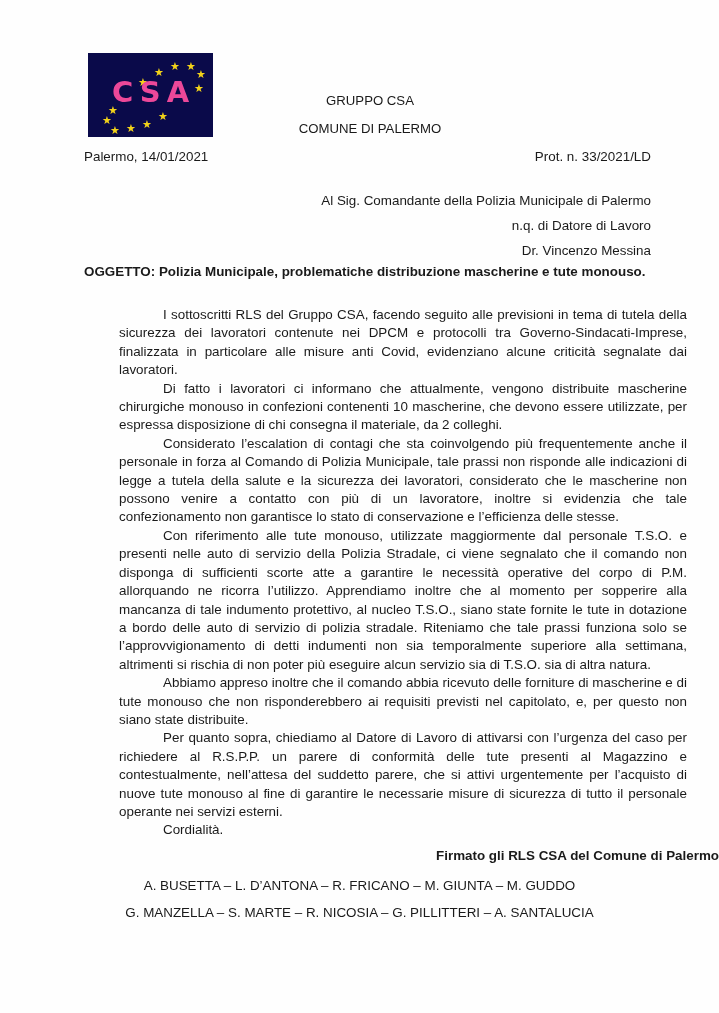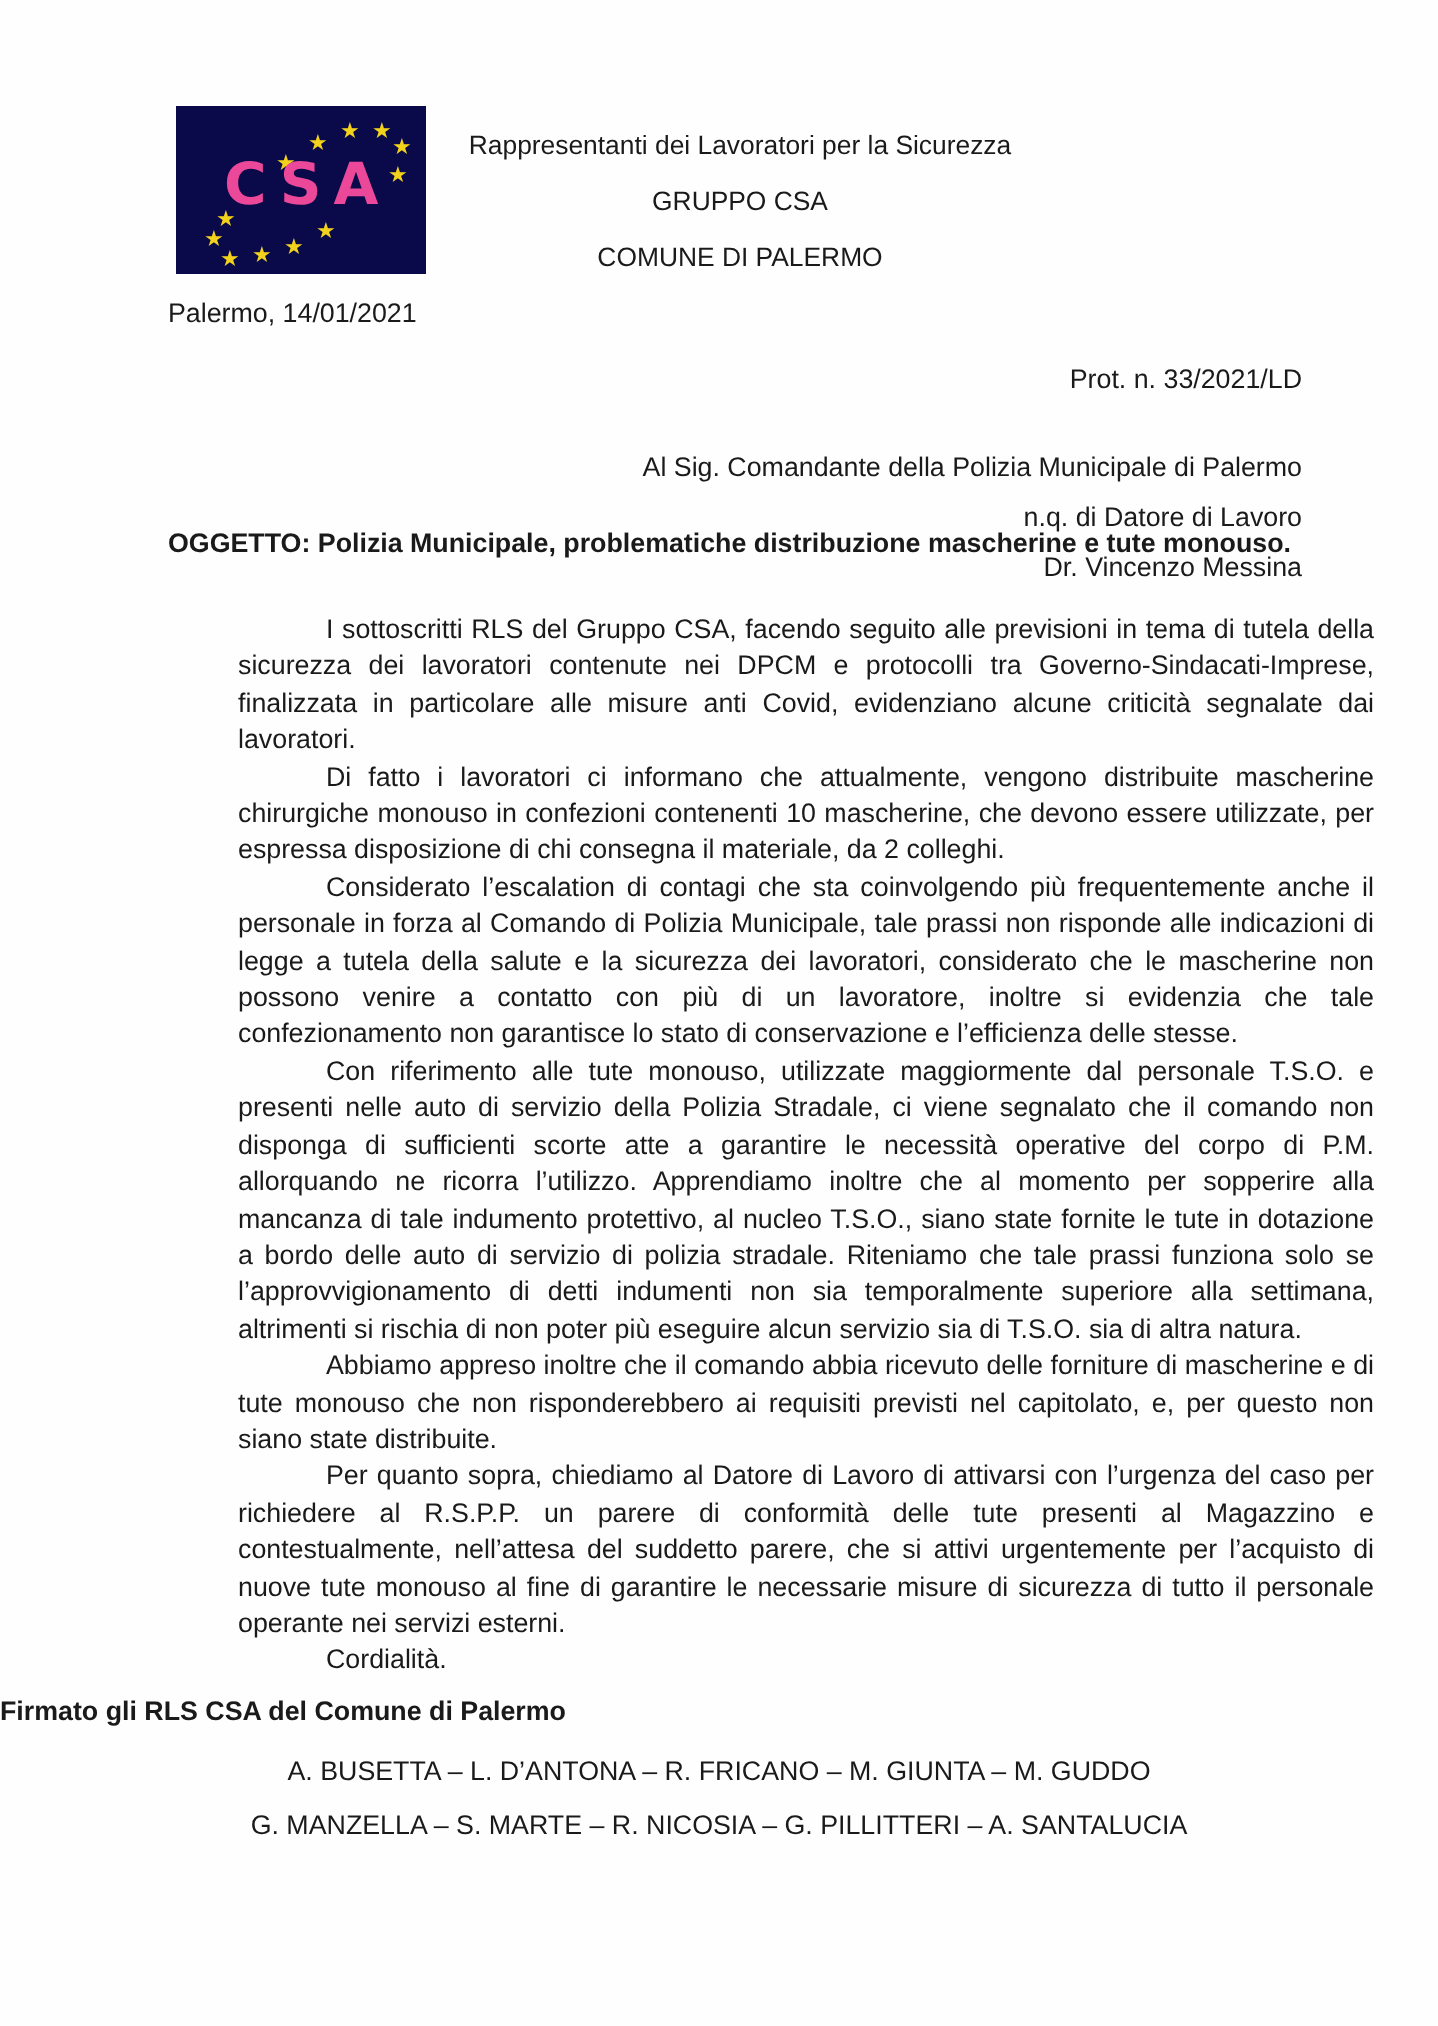--- a/index.html
+++ b/index.html
@@ -6,26 +6,26 @@
     body { width: 719px; height: 1013px; position: relative; overflow: hidden;
       font-family: "Liberation Sans", "DejaVu Sans", sans-serif; color: #1a1a1a; }
     .page { position: absolute; left: 0; top: 0; width: 719px; height: 1013px; }
     .logo { position: absolute; left: 88px; top: 53px; width: 125px; height: 84px;
       background: #0a0a4a; overflow: hidden; }
     .logo-text { position: absolute; left: 24px; top: 22px; font-family: "DejaVu Sans", sans-serif;
       font-weight: bold; font-size: 29px; letter-spacing: 6px; color: #ec4899; }
     .star { position: absolute; color: #f2d21a; font-size: 11px; line-height: 1; }
     .hdr { position: absolute; left: 220px; width: 300px; text-align: center; font-size: 13.2px; }
     .abs { position: absolute; font-size: 13.4px; white-space: nowrap; }
-    .right { text-align: left; margin-top: 33px; }
+    .right { text-align: left; }
     .subject { position: absolute; left: 84px; top: 264px; font-size: 13.4px; font-weight: bold; white-space: nowrap; }
     .body { position: absolute; left: 84px; top: 306px; width: 568px; font-size: 13.4px; line-height: 18.4px; margin-left: 35px; }
     .body p { margin: 0; text-align: justify; text-indent: 44px; }
     .body p.noind { text-indent: 0; padding-left: 44px; }
-    .sig-title { position: absolute; left: 0; width: 719px; top: 848px; text-align: left; font-weight: bold; font-size: 13.4px; }
+    .sig-title { position: absolute; left: 0; width: 719px; top: 848px; text-align: right; font-weight: bold; font-size: 13.4px; }
     .sig-line { position: absolute; left: 0; width: 719px; text-align: center; font-size: 13.4px; }
   </style>
 </head>
 <body>
 
 <div class="page">
 
   <div class="logo">
     <span class="star" style="left:82px;top:8px;">★</span>
     <span class="star" style="left:98px;top:8px;">★</span>
@@ -35,21 +35,20 @@
     <span class="star" style="left:106px;top:30px;">★</span>
     <span class="star" style="left:70px;top:58px;">★</span>
     <span class="star" style="left:54px;top:66px;">★</span>
     <span class="star" style="left:38px;top:70px;">★</span>
     <span class="star" style="left:22px;top:72px;">★</span>
     <span class="star" style="left:14px;top:62px;">★</span>
     <span class="star" style="left:20px;top:52px;">★</span>
     <div class="logo-text">CSA</div>
   </div>
 
-  <div class="hdr" style="top:65px;">Rappresentanti dei Lavoratori per la Sicurezza</div>
   <div class="hdr" style="top:93px;">GRUPPO CSA</div>
   <div class="hdr" style="top:121px;">COMUNE DI PALERMO</div>
 
   <div class="abs" style="left:84px;top:149px;">Palermo, 14/01/2021</div>
   <div class="abs right" style="right:68px;top:149px;">Prot. n. 33/2021/LD</div>
 
   <div class="abs right" style="right:68px;top:193px;">Al Sig. Comandante della Polizia Municipale di Palermo</div>
   <div class="abs right" style="right:68px;top:218px;">n.q. di Datore di Lavoro</div>
   <div class="abs right" style="right:68px;top:243px;">Dr. Vincenzo Messina</div>
 

